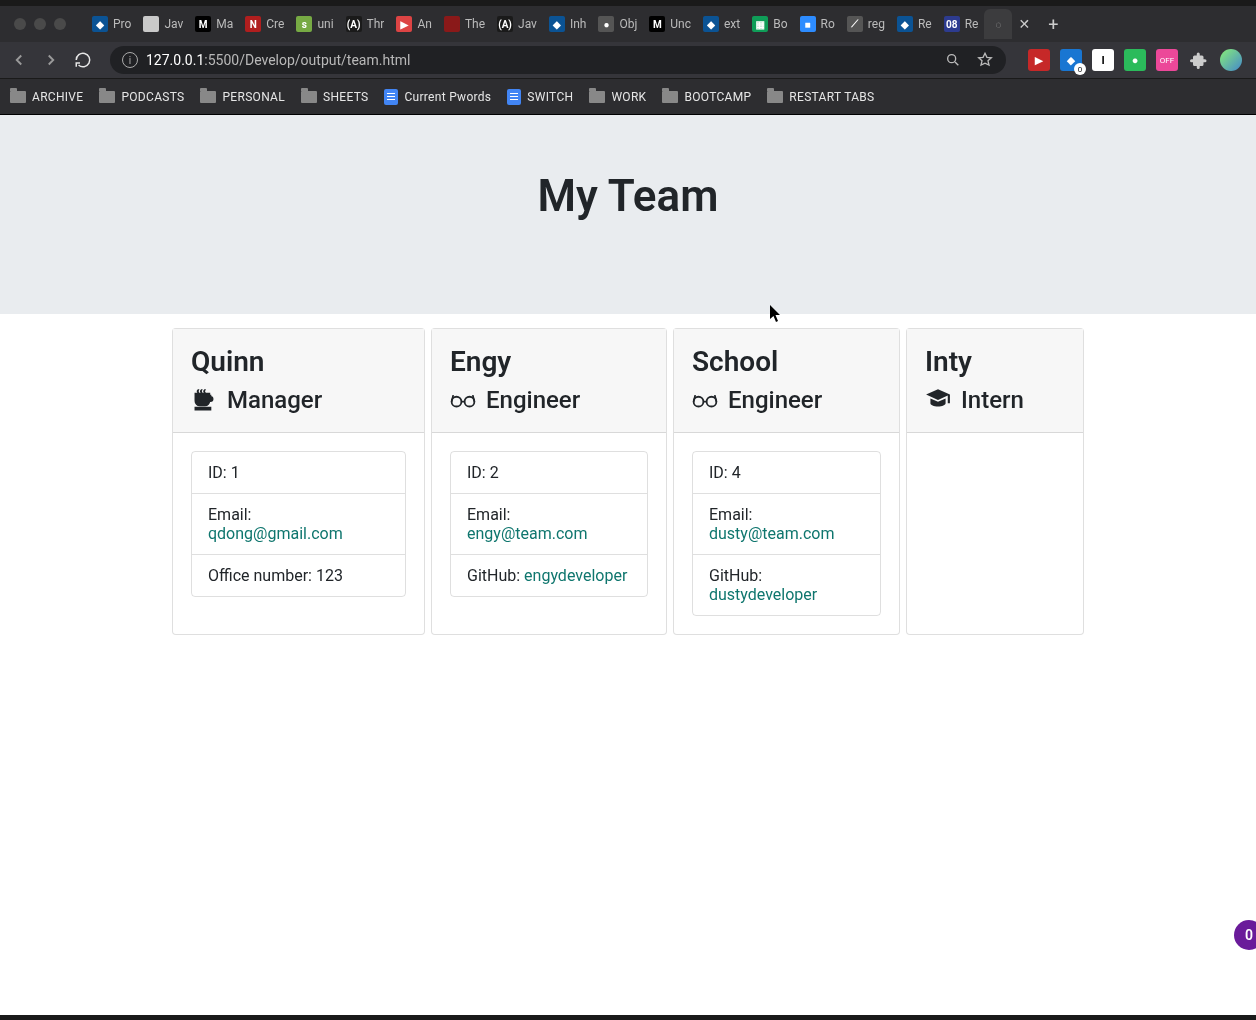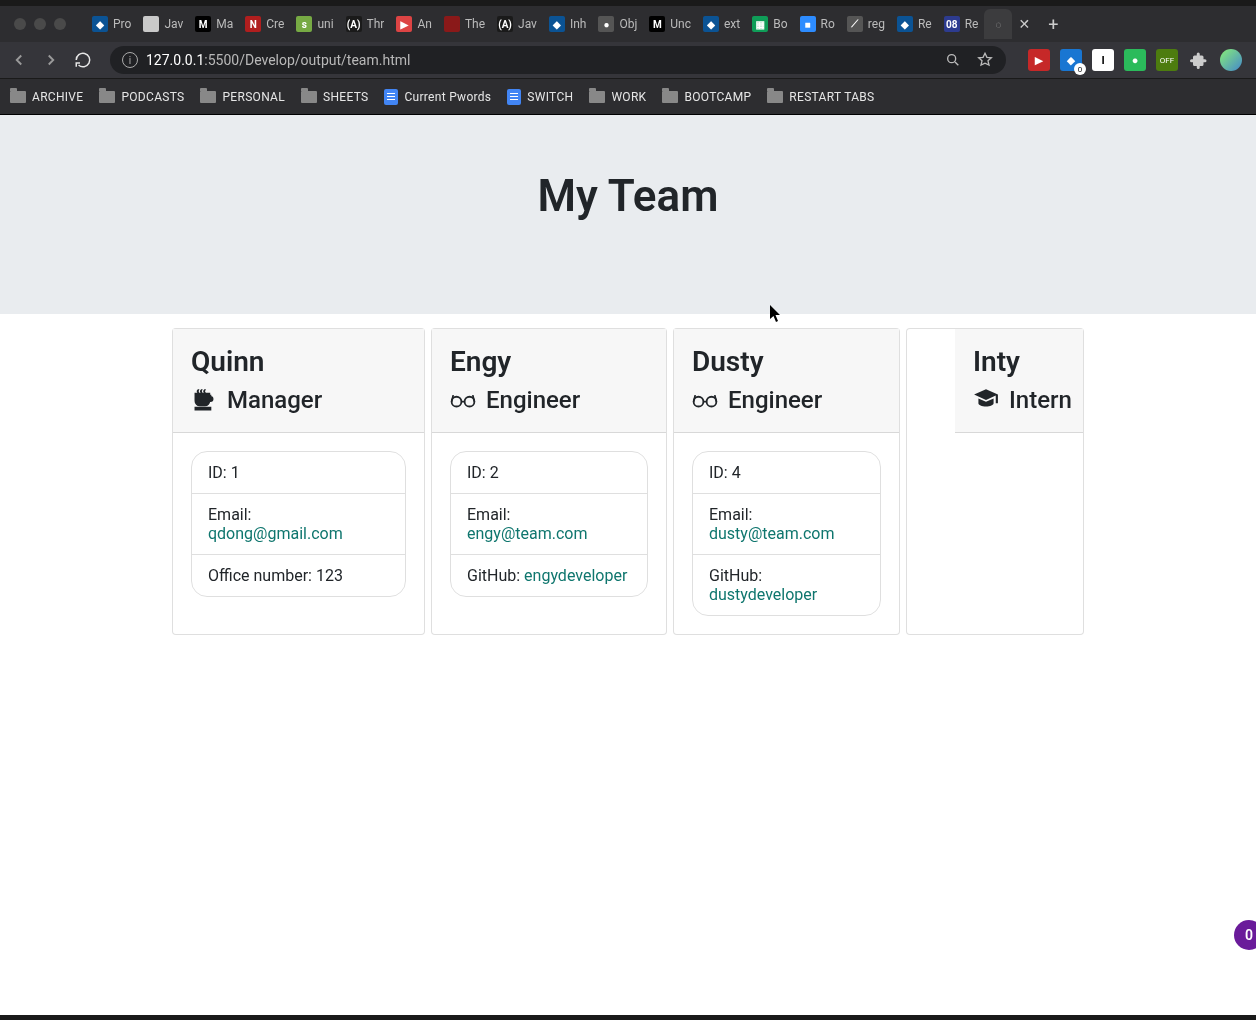--- a/index.html
+++ b/index.html
@@ -230,21 +230,21 @@
       border: 1px solid rgba(0,0,0,.125);
       border-radius: 4px;
       width: 222px;
       margin: 0 3px;
       display: flex;
       flex-direction: column;
     }
     .card:nth-child(1) { width: 253px; }
     .card:nth-child(2) { width: 236px; }
     .card:nth-child(3) { width: 227px; }
-    .card:nth-child(4) { width: 178px; padding-left: 48px; }
+    .card:nth-child(4) { width: 178px; }
     .card-header {
       background: #f7f7f7;
       border-bottom: 1px solid rgba(0,0,0,.125);
       padding: 16px 18px 18px;
     }
     .card-header .name {
       font-size: 28px;
       font-weight: 600;
       color: #212529;
       margin-bottom: 8px;
@@ -261,21 +261,21 @@
       width: 26px; height: 26px;
       display: inline-flex;
       align-items: center;
       justify-content: center;
     }
     .card-body {
       padding: 18px;
     }
     .list-group {
       border: 1px solid rgba(0,0,0,.125);
-      border-radius: 16px;
+      border-radius: 4px;
       overflow: hidden;
     }
     .list-group-item {
       padding: 11px 16px;
       font-size: 16px;
       color: #212529;
       border-bottom: 1px solid rgba(0,0,0,.125);
     }
     .list-group-item:last-child { border-bottom: none; }
     .list-group-item a {
@@ -443,21 +443,21 @@
             </svg>
         </span>
       </div>
     </div>
 
     <div class="ext-icons">
       <div class="ext-icon" style="background:#c62828">▶</div>
       <div class="ext-icon" style="background:#1976d2">◆<span class="ext-badge">0</span></div>
       <div class="ext-icon" style="background:#fff;color:#000;font-weight:700">I</div>
       <div class="ext-icon" style="background:#2bbb5b">●</div>
-      <div class="ext-icon" style="background:#4d7c0f;font-size:8px">OFF</div>
+      <div class="ext-icon" style="background:#ec4899;font-size:8px">OFF</div>
       <div class="ext-icon" style="color:#ccc">
         <svg width="18" height="18" viewBox="0 0 24 24" fill="#ccc">
             <path d="M20 11h-2V8a2 2 0 0 0-2-2h-3V4a2 2 0 1 0-4 0v2H6a2 2 0 0 0-2 2v3H2a2 2 0 1 0 0 4h2v3a2 2 0 0 0 2 2h3v2a2 2 0 1 0 4 0v-2h3a2 2 0 0 0 2-2v-3h2a2 2 0 1 0 0-4z"></path>
           </svg>
       </div>
       <div class="ext-icon" style="background:linear-gradient(135deg,#8e7,#48c);border-radius:50%"></div>
     </div>
   </div>
 
   <div class="bookmarks-row" id="bookmarks-mount">
@@ -543,21 +543,21 @@
         <div class="card-body">
           <div class="list-group">
             <div class="list-group-item">ID: 2</div>
             <div class="list-group-item"><span>Email: </span><a>engy@team.com</a></div>
             <div class="list-group-item"><span>GitHub: </span><a>engydeveloper</a></div>
           </div>
         </div>
       </div>
       <div class="card">
         <div class="card-header">
-          <div class="name">Dusty</div>
+          <div class="name">School</div>
           <div class="role">
             <span class="role-icon">
               <svg width="30" height="22" viewBox="0 0 32 20" fill="none" stroke="#212529" stroke-width="2.2">
                 <circle cx="8" cy="12" r="6"></circle>
                 <circle cx="24" cy="12" r="6"></circle>
                 <path d="M14 12h4M2 12l2-8M30 12l-2-8"></path>
               </svg>
             </span>
             <span>Engineer</span>
           </div>

